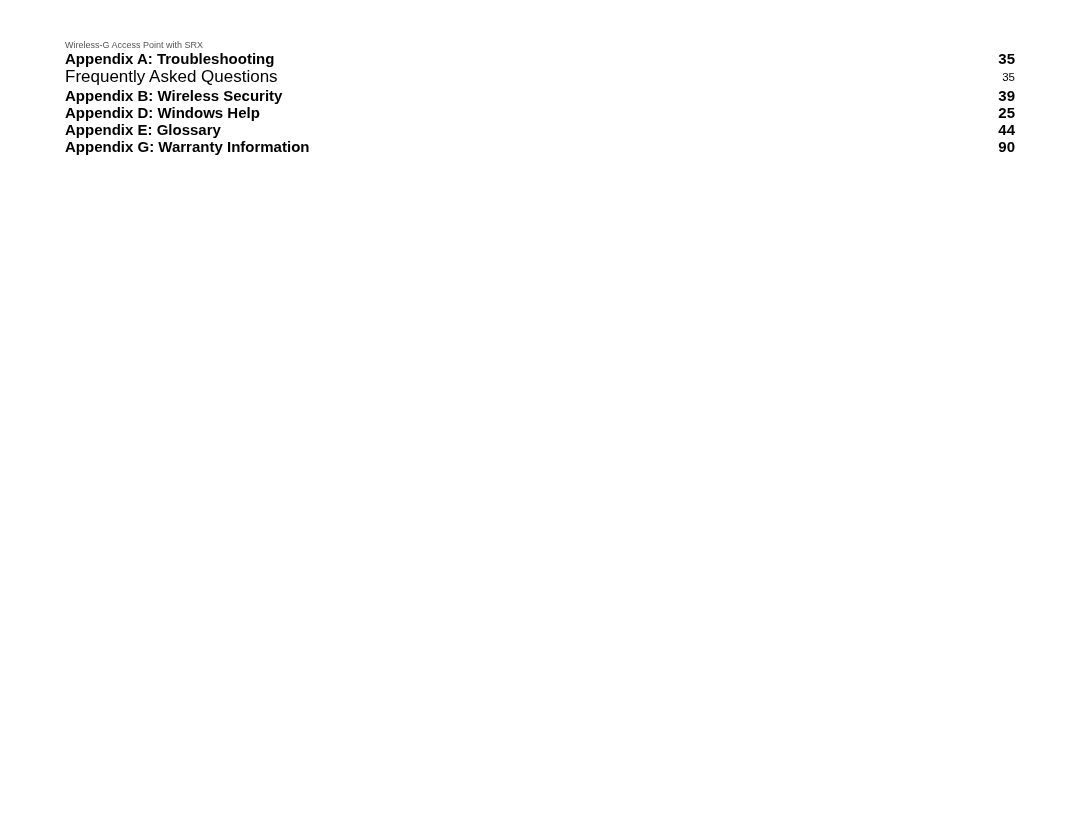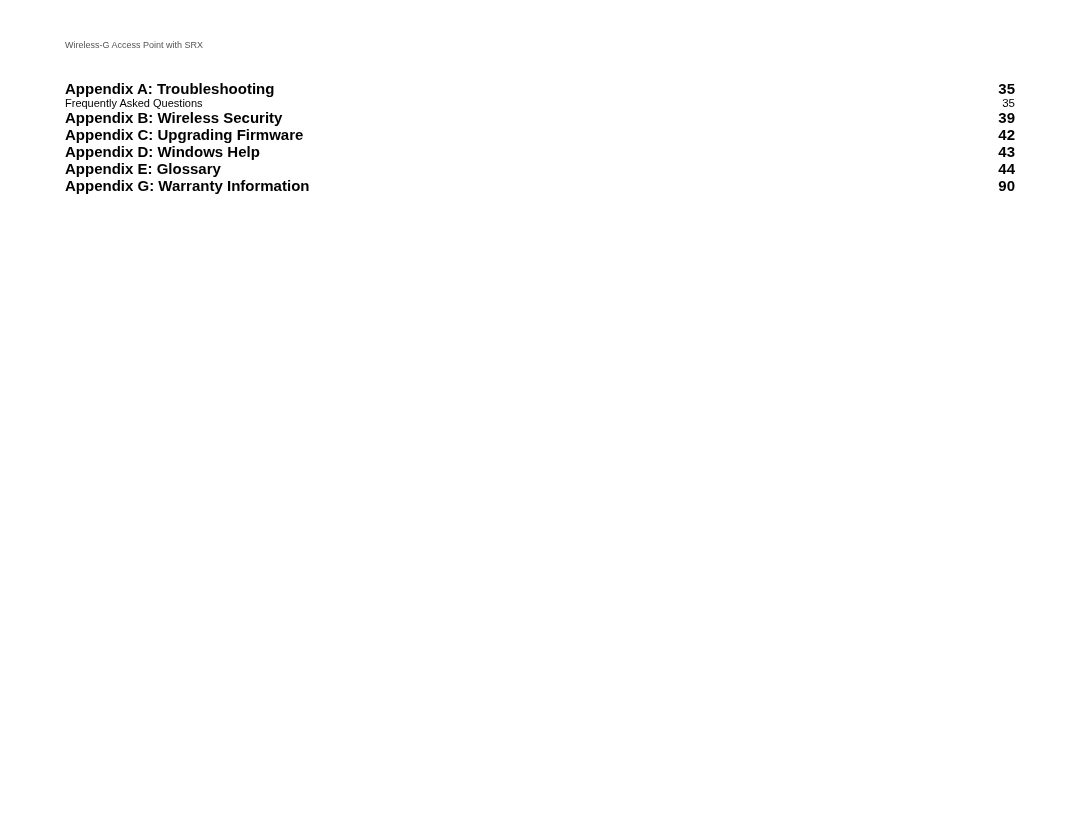--- a/index.html
+++ b/index.html
@@ -20,21 +20,20 @@
     .page-container {
       width: 1080px;
       height: 834px;
       padding: 40px 65px 40px 65px;
       position: relative;
     }
 
     .header-label {
       font-size: 9px;
       color: #555555;
-      margin-bottom: 30px;
       font-weight: normal;
     }
 
     .toc-table {
       width: 100%;
       border-collapse: collapse;
     }
 
     .toc-table tr td {
       padding: 0;
@@ -52,21 +51,21 @@
       padding-bottom: 2px;
     }
 
     .entry-main {
       font-size: 15px;
       font-weight: bold;
       color: #000000;
     }
 
     .entry-sub {
-      font-size: 11px;
+      font-size: 17px;
       font-weight: normal;
       color: #000000;
       padding-left: 50px;
     }
 
     .page-num-main {
       font-size: 15px;
       font-weight: bold;
       color: #000000;
       text-align: right;
@@ -95,26 +94,22 @@
         </tr>
         <tr class="toc-row-sub">
           <td class="entry-sub">Frequently Asked Questions</td>
           <td class="page-num-sub">35</td>
         </tr>
         <tr class="toc-row-main">
           <td class="entry-main">Appendix B: Wireless Security</td>
           <td class="page-num-main">39</td>
         </tr>
         <tr class="toc-row-main">
-          <td class="entry-main">Appendix C: Upgrading Firmware</td>
-          <td class="page-num-main">42</td>
-        </tr>
-        <tr class="toc-row-main">
           <td class="entry-main">Appendix D: Windows Help</td>
-          <td class="page-num-main">43</td>
+          <td class="page-num-main">25</td>
         </tr>
         <tr class="toc-row-main">
           <td class="entry-main">Appendix E: Glossary</td>
           <td class="page-num-main">44</td>
         </tr>
         <tr class="toc-row-main">
           <td class="entry-main">Appendix G: Warranty Information</td>
           <td class="page-num-main">90</td>
         </tr>
       </tbody>

